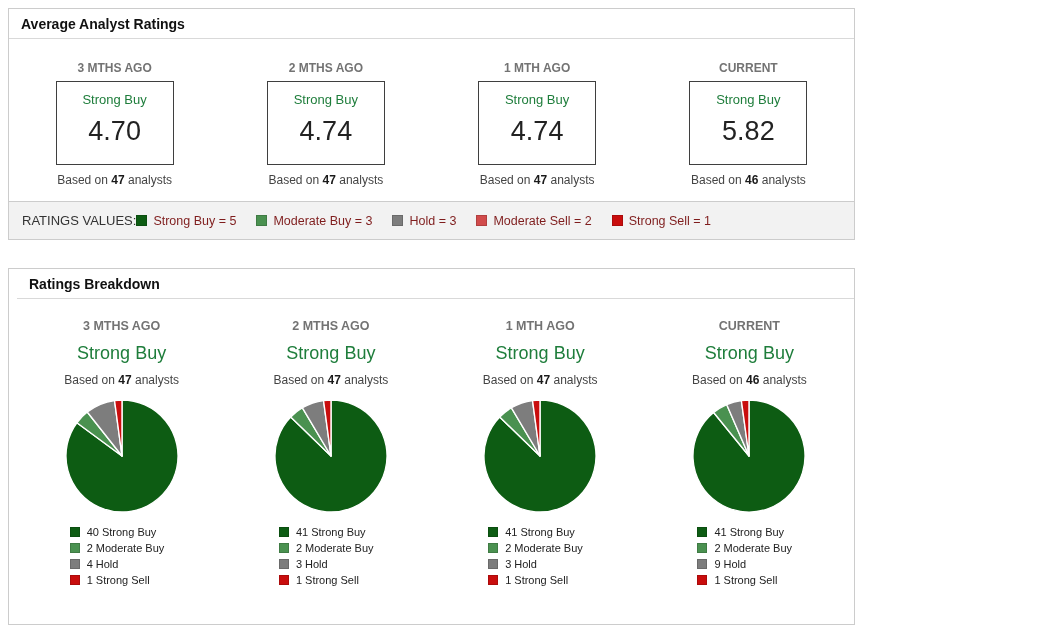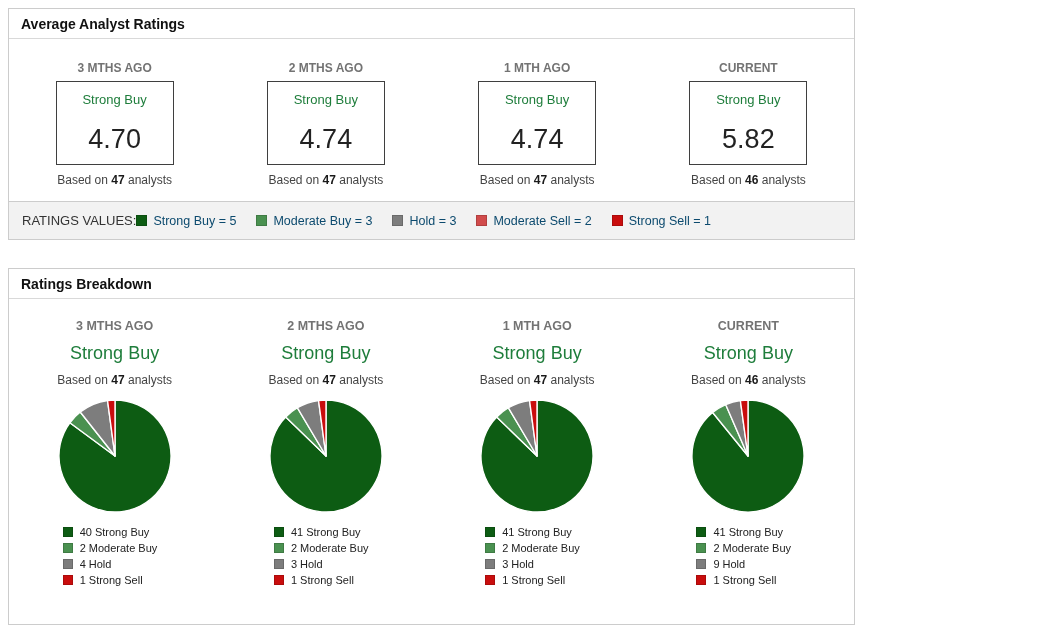--- a/index.html
+++ b/index.html
@@ -1,36 +1,36 @@
 <!DOCTYPE html>
 <html><head>
 <meta charset="utf-8">
 <style>
   * { margin:0; padding:0; box-sizing:border-box; }
   html,body { width:1046px; height:642px; background:#ffffff; overflow:hidden;
               font-family:"Liberation Sans","DejaVu Sans",sans-serif; color:#222; }
   .panel { position:absolute; left:8px; width:847px; border:1px solid #cccccc; background:#fff; }
   #panel-average   { top:8px;  height:232px; display:flex; flex-direction:column; }
-  #panel-breakdown { top:268px; height:357px; display:flex; flex-direction:column; }
+  #panel-breakdown { top:268px; height:357px; display:flex; flex-direction:column;padding-left:8px; }
   .panel-header { padding:7px 12px 6px 12px; border-bottom:1px solid #d9d9d9;
                   font-size:14px; font-weight:bold; color:#111; }
   
   .avg-row { flex:1; display:flex; align-items:flex-start; padding-top:22px; }
   .avg-col { flex:1; display:flex; flex-direction:column; align-items:center; }
   .period-label { font-size:12px; font-weight:bold; color:#737373; margin-bottom:6px; }
   .rating-box { width:118px; height:84px; border:1px solid #3f3f3f; background:#fff;
                 display:flex; flex-direction:column; align-items:center; }
   .rating-box .rating-label { margin-top:10px; font-size:13px; color:#1e7d3b; }
-  .rating-box .rating-value { margin-top:17px; font-size:27px; color:#222; }
+  .rating-box .rating-value { margin-top:9px; font-size:27px; color:#222; }
   .based-on { margin-top:8px; font-size:12px; color:#444; }
   .based-on b { color:#1a1a1a; }
   .values-strip { height:38px; background:#f2f2f2; border-top:1px solid #cccccc;
                   display:flex; align-items:center; padding-left:13px; }
   .strip-label { font-size:13px; color:#333; }
-  .strip-item { display:flex; align-items:center; margin-right:20px; font-size:12.5px; color:#0c4a6e; }
+  .strip-item { display:flex; align-items:center; margin-right:20px; font-size:12.5px; color:#7f1d1d; }
   .swatch { width:11px; height:11px; margin-right:6px; display:inline-block;
             border:1px solid rgba(0,0,0,0.15); }
   
   .brk-row { flex:1; display:flex; align-items:flex-start; padding-top:20px; }
   .brk-col { flex:1; display:flex; flex-direction:column; align-items:center; }
   .brk-col .period-label { margin-bottom:10px; font-size:12.5px; }
   .brk-rating { font-size:18px; color:#1e7d3b; margin-bottom:9px; }
   .brk-based { font-size:12px; color:#444; margin-bottom:10px; }
   .brk-based b { color:#1a1a1a; }
   .pie-wrap { width:118px; height:118px; }

